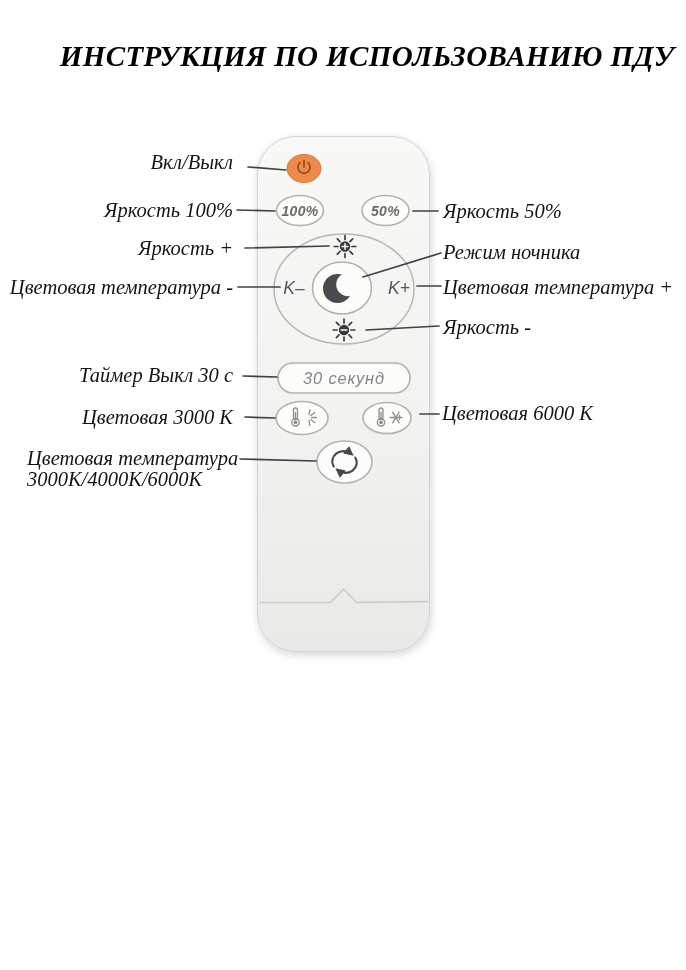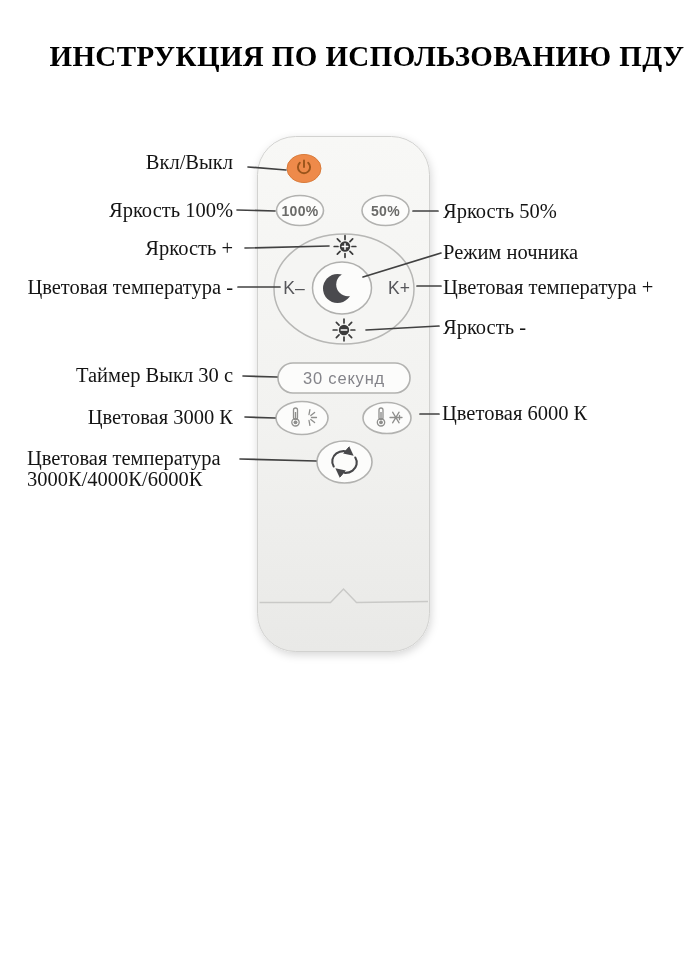--- a/index.html
+++ b/index.html
@@ -1,17 +1,17 @@
 <!DOCTYPE html>
 <html><head>
 <meta charset="utf-8">
 <style>
   html,body{margin:0;padding:0;background:#ffffff;}
   body{width:686px;height:970px;position:relative;font-family:"Liberation Sans",sans-serif;}
-  .stage{position:absolute;inset:0;}
+  .stage{position:absolute;inset:0;font-style:italic;}
   svg{display:block;}
   .title-txt{font-family:"Liberation Serif",serif;font-weight:bold;font-size:29px;fill:#000000;letter-spacing:.4px;}
   .lbl{font-family:"Liberation Serif",serif;font-size:20.5px;fill:#141414;}
   .btn{fill:#fcfcfb;stroke:#b2b2b0;stroke-width:1.6;}
   .btn-txt{font-family:"Liberation Sans",sans-serif;font-weight:bold;font-size:14px;fill:#6b6b69;letter-spacing:.3px;}
   .k-txt{font-family:"Liberation Sans",sans-serif;font-size:17.5px;fill:#56565a;}
   .pill-txt{font-family:"Liberation Sans",sans-serif;font-size:16.5px;fill:#84848a;letter-spacing:.8px;}
   .line{stroke:#414141;stroke-width:1.7;stroke-linecap:round;}
   .icon-gray{stroke:#8f8f8d;fill:none;stroke-width:1.3;stroke-linecap:round;}
   .icon-dark{stroke:#3b3b3b;stroke-linecap:round;fill:none;}

